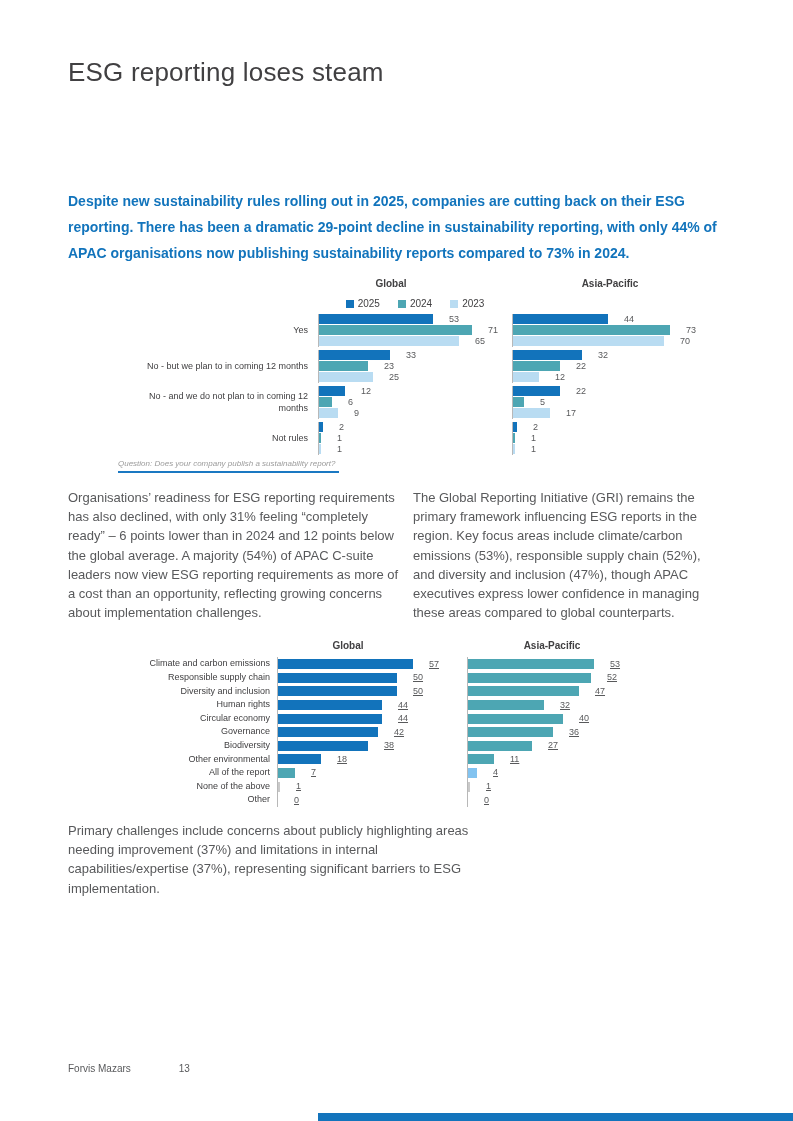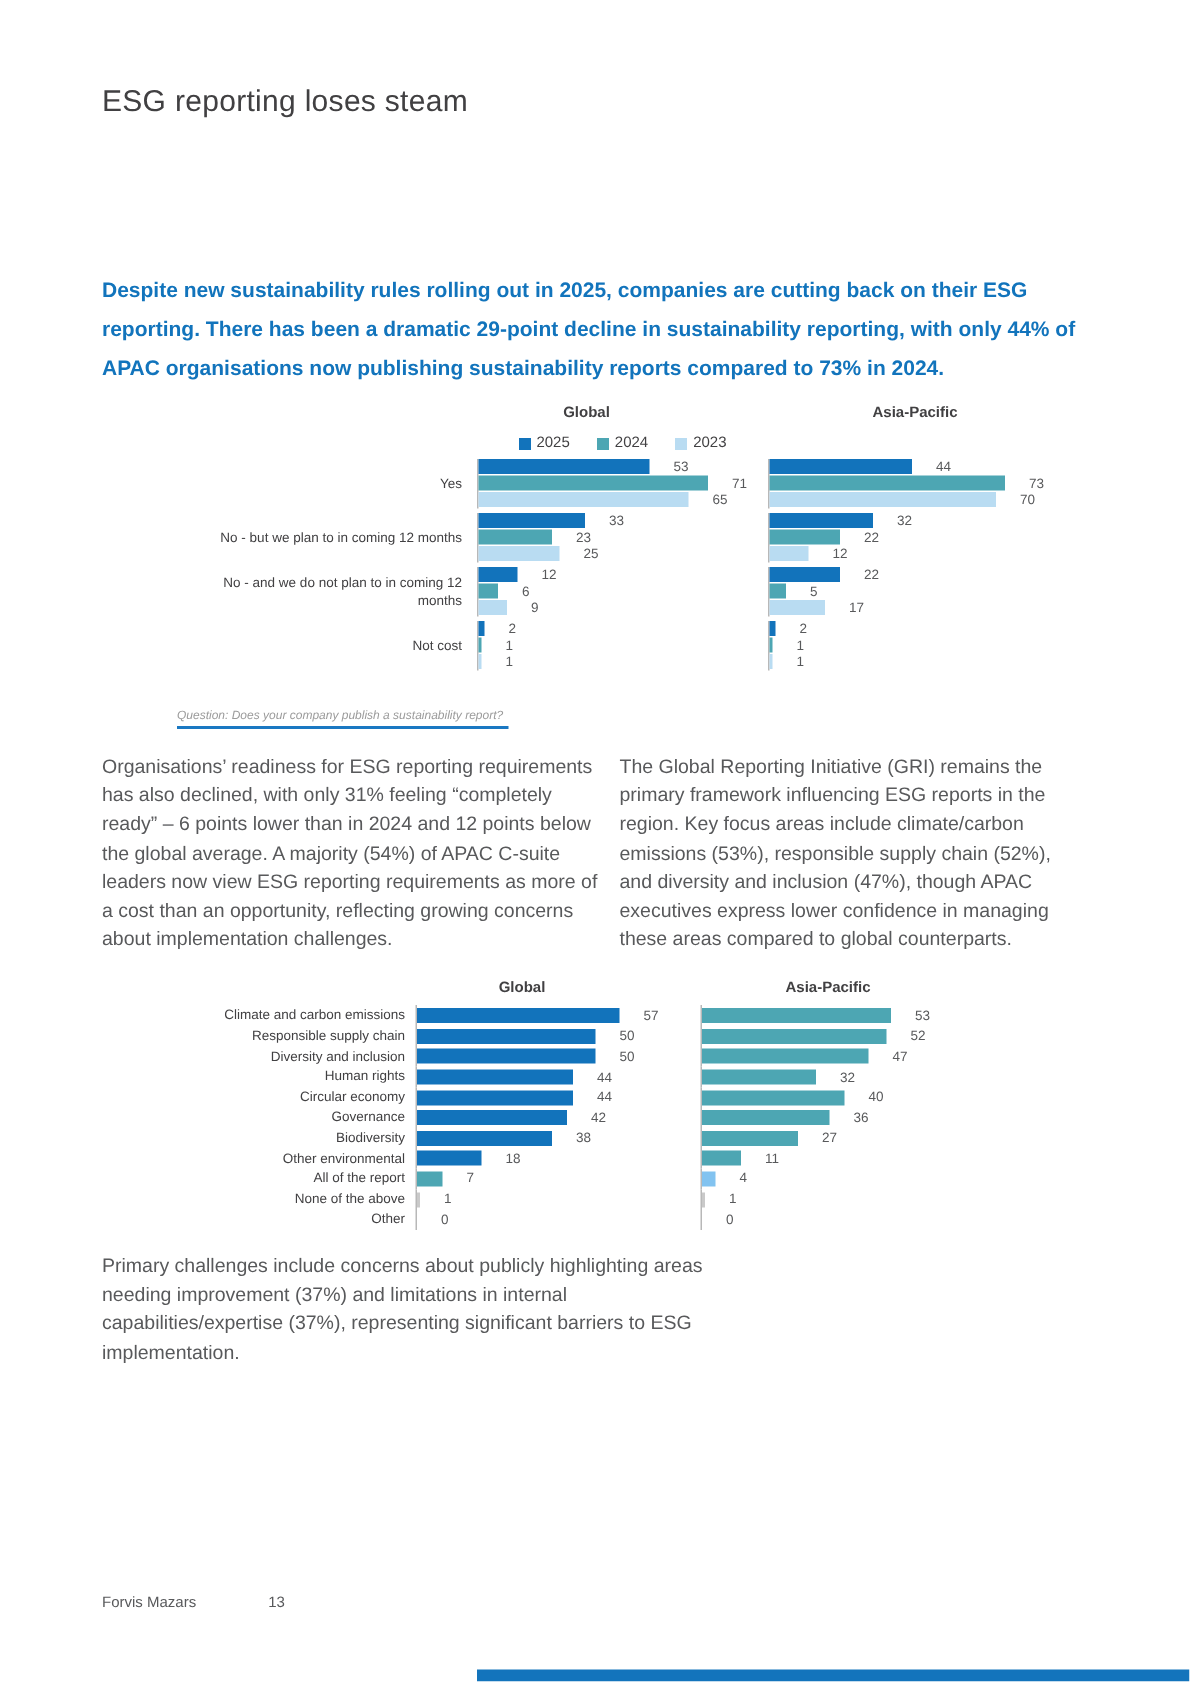--- a/index.html
+++ b/index.html
@@ -7,21 +7,21 @@
   body {
     width: 793px; height: 1121px;
     font-family: "Liberation Sans", sans-serif;
     position: relative; overflow: hidden;
     color: #58595b;
   }
   .content { padding: 0 68px; }
 
   h1.page-title {
     padding-top: 57px;
-    font-size: 20px; font-weight: 500;
+    font-size: 26px; font-weight: 500;
     color: #414042; letter-spacing: 0.2px;
   }
 
   .intro {
     margin-top: 100px;
     width: 655px;
     font-size: 14px; font-weight: 700;
     line-height: 26px;
     color: #1274bc;
   }
@@ -30,21 +30,21 @@
   .chart-section { margin-top: 12px; }
   .panel-head { text-align: center; font-size: 10px; font-weight: 700; color: #414042; }
   .panel-head.global { padding-right: 48px; }
   .legend-row { margin-top: 9px; margin-bottom: 5px; }
   .legend-cell { display: flex; justify-content: center; gap: 18px; }
   .legend-item { display: inline-flex; align-items: center; font-size: 10px; color: #414042; }
   .swatch { width: 8px; height: 8px; display: inline-block; margin-right: 4px; }
   .bar-value { font-size: 9px; color: #58595b; margin-left: 4px; line-height: 1; white-space: nowrap; padding-left: 12px; }
   .track { border-left: 1px solid #b8b8b8; }
   .question {
-    margin-top: 25px; margin-left: 50px;
+    margin-top: 4px; margin-left: 50px;
     width: fit-content;
     padding-bottom: 3px; padding-right: 4px;
     border-bottom: 2px solid #1a78c2;
     font-size: 8px; font-style: italic; color: #9b9b9b;
   }
 
   
   .c1-grid { display: grid; grid-template-columns: 200px 194px 196px; margin-left: 50px; }
   .c1-row { display: grid; grid-template-columns: 200px 194px 1fr; margin-left: 50px; margin-bottom: 3px; }
   .c1-label {
@@ -54,21 +54,21 @@
   .barline { display: flex; align-items: center; height: 10px; margin-bottom: 1px; }
   .barline .bar { height: 10px; flex: 0 0 auto; }
 
   
   .c2-head { display: grid; grid-template-columns: 159px 190px 170px; margin-left: 50px; margin-bottom: 6px; }
   .c2-row { display: grid; grid-template-columns: 159px 190px 1fr; margin-left: 50px; height: 13.6px; }
   .c2-label {
     font-size: 9px; color: #414042; text-align: right;
     padding-right: 7px; line-height: 13.6px; white-space: nowrap;
   }
-  .barline2 { display: flex; align-items: center; height: 13.6px; }
+  .barline2 { display: flex; align-items: center; height: 13.6px; text-decoration: underline; }
   .barline2 .bar { height: 10px; flex: 0 0 auto; }
 
   
   .columns { margin-top: 15px; display: grid; grid-template-columns: 336px auto; column-gap: 9px; }
   .body-para { font-size: 13px; line-height: 19.2px; color: #58595b; margin-bottom: 14px; }
   .bottom-para { margin-top: 14px; width: 412px; font-size: 13px; line-height: 19.2px; color: #58595b; }
 
   
   .footer {
     position: absolute; left: 68px; right: 68px; top: 1063px;
@@ -200,21 +200,21 @@
               <div class="bar" style="width: 11px; background: rgb(77, 166, 179);"></div>
               <span class="bar-value">5</span>
             </div>
             <div class="barline">
               <div class="bar" style="width: 37px; background: rgb(185, 220, 242);"></div>
               <span class="bar-value">17</span>
             </div>
           </div>
         </div>
         <div class="c1-row">
-          <div class="c1-label">Not cost</div>
+          <div class="c1-label">Not rules</div>
           <div class="track">
             <div class="barline">
               <div class="bar" style="width: 4px; background: rgb(18, 115, 187);"></div>
               <span class="bar-value">2</span>
             </div>
             <div class="barline">
               <div class="bar" style="width: 2px; background: rgb(77, 166, 179);"></div>
               <span class="bar-value">1</span>
             </div>
             <div class="barline">

